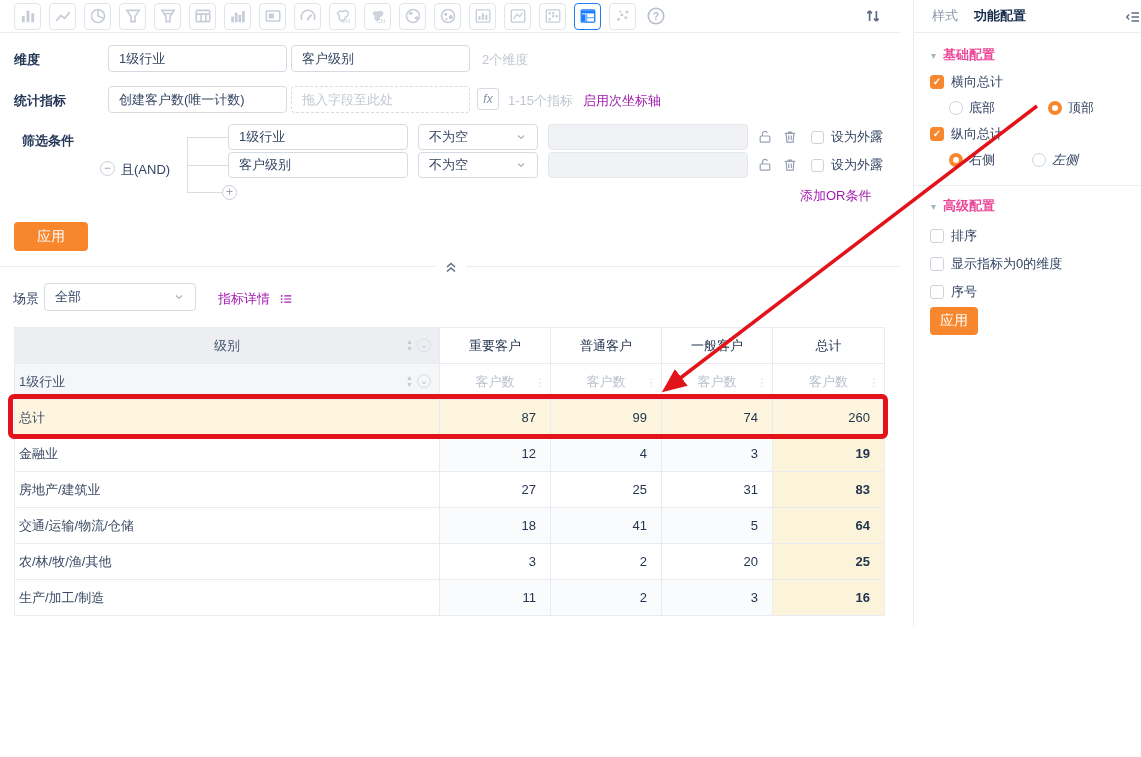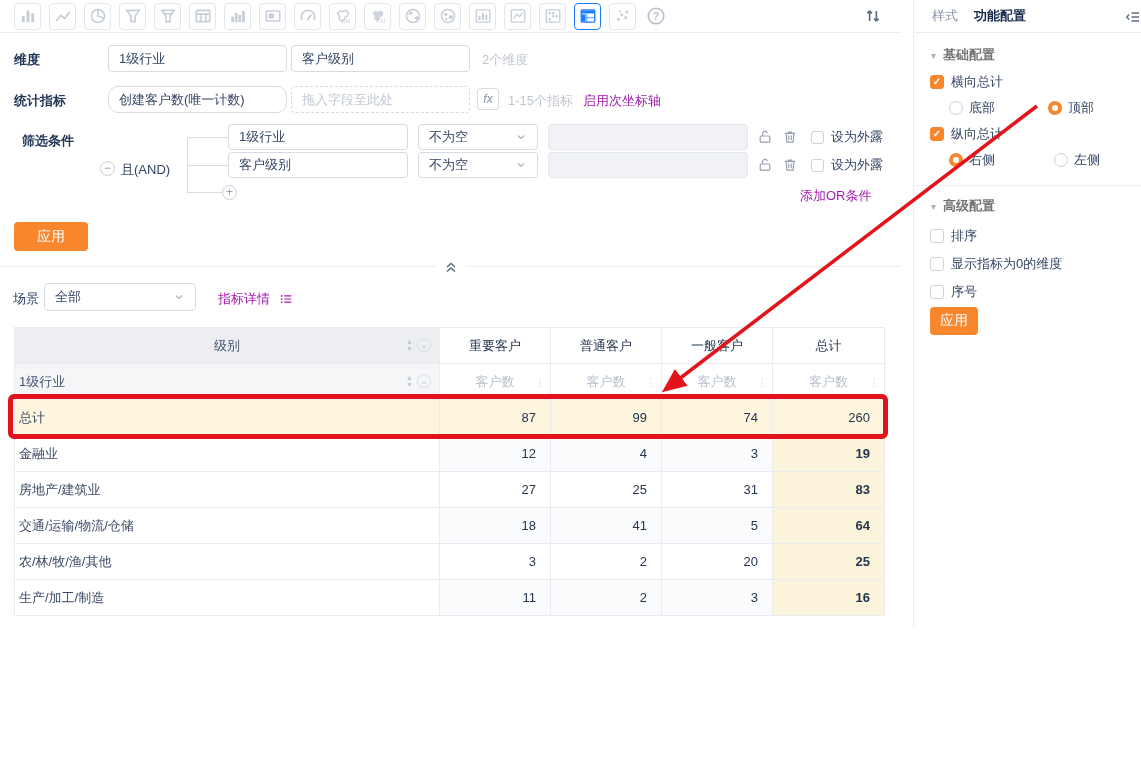--- a/index.html
+++ b/index.html
@@ -97,21 +97,21 @@
     position:absolute; left:901px; top:0; width:240px; height:627px;
     border-left:1px solid #ebedf0; background:#fff;margin-left:12px;
   }
   .panel-header {
     height:33px; border-bottom:1px solid #ebedf0; display:flex; align-items:center;
     padding-left:18px; gap:16px; position:relative;
   }
   .tab { cursor:pointer; color:#8a94a6; }
   .tab.active { color:#172b4d; font-weight:700; }
   .sec-tri { color:#aab2bf; font-size:10px; }
-  .sec-title { font-weight:700; color:#737373; }
+  .sec-title { font-weight:700; color:#ec4899; }
   .panel-row { position:absolute; display:flex; align-items:center; gap:7px; }
 
   
   .hl-box {
     position:absolute; left:8px; top:394px; width:880px; height:45px;
     border:5px solid #e2131b; border-radius:6px; z-index:6; pointer-events:none;
   }
   .arrow-svg { position:absolute; left:0; top:0; z-index:7; pointer-events:none; }
 
   .main-divider { position:absolute; left:0; top:266px; width:901px; height:1px; background:#ebedf0; }
@@ -314,21 +314,21 @@
   </div>
 
 <div class="abs label-bold" style="left:14px; top:51px;">维度</div>
 <div class="abs" style="left:108px; top:45px; display:flex; gap:4px;">
     <div class="field" style="width: 179px;">1级行业</div>
     <div class="field" style="width: 179px;">客户级别</div>
   </div>
 <div class="abs hint" style="left:482px; top:51px;">2个维度</div>
 
 <div class="abs label-bold" style="left:14px; top:92px;">统计指标</div>
-<div class="abs field" style="left:108px; top:86px; width:179px;border-radius:10px;">创建客户数(唯一计数)</div>
+<div class="abs field" style="left:108px; top:86px; width:179px;">创建客户数(唯一计数)</div>
 <div class="abs field dashed" style="left:291px; top:86px; width:179px;">拖入字段至此处</div>
 <div class="fxbox" style="left:477px; top:88px;">fx</div>
 <div class="abs hint" style="left:508px; top:92px;">1-15个指标</div>
 <div class="abs link" style="left:583px; top:92px;">启用次坐标轴</div>
 
 <div class="abs label-bold" style="left:14px; top:132px;margin-left:8px;">筛选条件</div>
 <div class="abs circle-op" style="left:100px; top:161px;">−</div>
 <div class="abs" style="left:121px; top:161px; color:#344563;">且(AND)</div>
 <div class="tree-line" style="left:187px; top:137px; width:1px; height:56px;"></div>
 <div class="tree-line" style="left:187px; top:137px; width:41px; height:1px;"></div>
@@ -533,21 +533,21 @@
   </div>
 
   <div class="panel-row" style="left:16px; top:125px;">
     <span class="cb checked"></span>
     <span>纵向总计</span>
   </div>
   <div class="panel-row" style="left:35px; top:151px; gap:6px;">
     <span class="radio checked"></span>
     <span>右侧</span>
   </div>
-  <div class="panel-row" style="left:140px; top:151px; gap:6px;">
+  <div class="panel-row" style="left:118px; top:151px; gap:6px;font-style:italic;">
     <span class="radio"></span>
     <span>左侧</span>
   </div>
 
   <div style="position:absolute; left:0; top:185px; width:240px; height:1px; background:#ebedf0;"></div>
 
   <div class="panel-row" style="left:17px; top:197px;">
     <span class="sec-tri">▾</span>
     <span class="sec-title">高级配置</span>
   </div>

